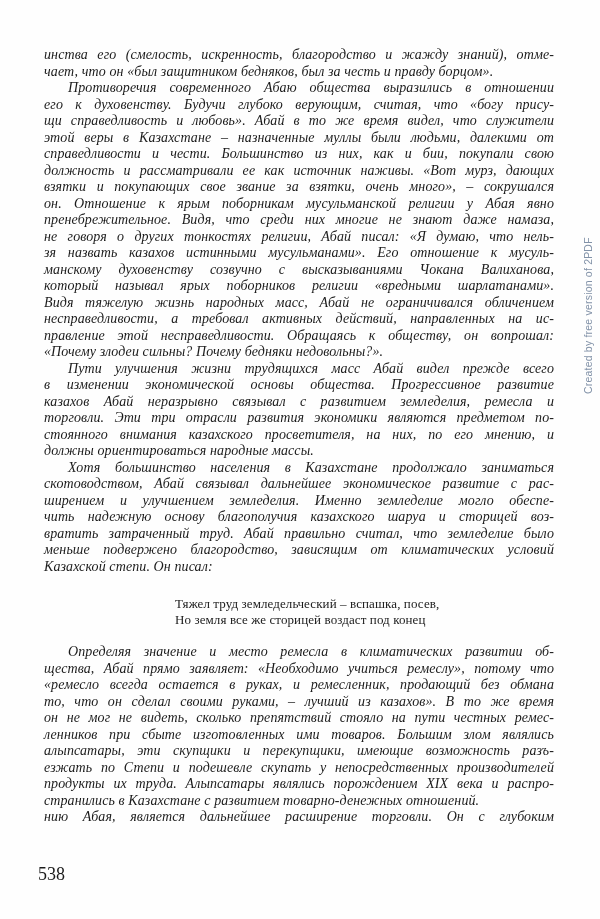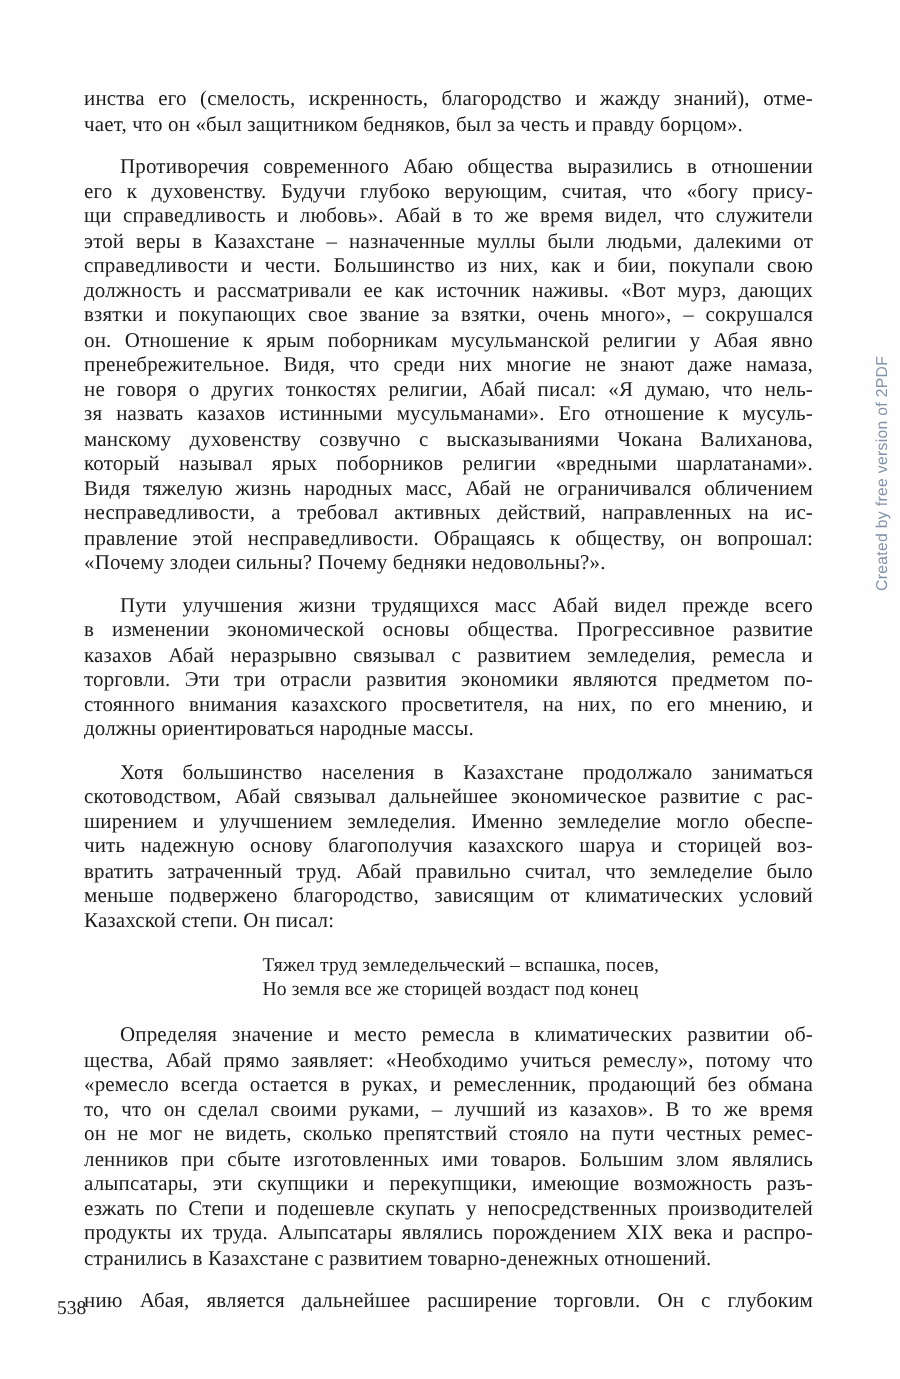--- a/index.html
+++ b/index.html
@@ -17,47 +17,47 @@
     color: #1b1b1b;
   }
   .text-block {
     position: absolute;
     left: 44px;
     top: 47px;
     width: 510px;
     font-size: 14px;
     line-height: 16.5px;
   }
-  .paragraph { margin: 12px; }
+  .paragraph { margin: 0; font-style: italic; }
   .line {
     text-align: justify;
     text-align-last: justify;
     letter-spacing: 0.1px;
   }
   .line.para-end {
     text-align-last: left;
   }
   .line.first-indent {
     text-indent: 24px;
   }
   .verse {
-    margin: 1px 0 17px 131px;
+    margin: 21px 0 17px 131px;
   }
   .verse .line {
     font-size: 13px;
     line-height: 15.5px;
     text-align: left;
     text-align-last: left;
     letter-spacing: 0.1px;
   }
   .page-number {
     position: absolute;
     left: 38px;
     top: 864px;
-    font-size: 13px;
+    font-size: 18px;
     color: #1b1b1b;
   }
   .watermark {
     position: absolute;
     top: 214px;
     right: 4px;
     width: 16px;
     height: 180px;
   }
   .watermark span {

